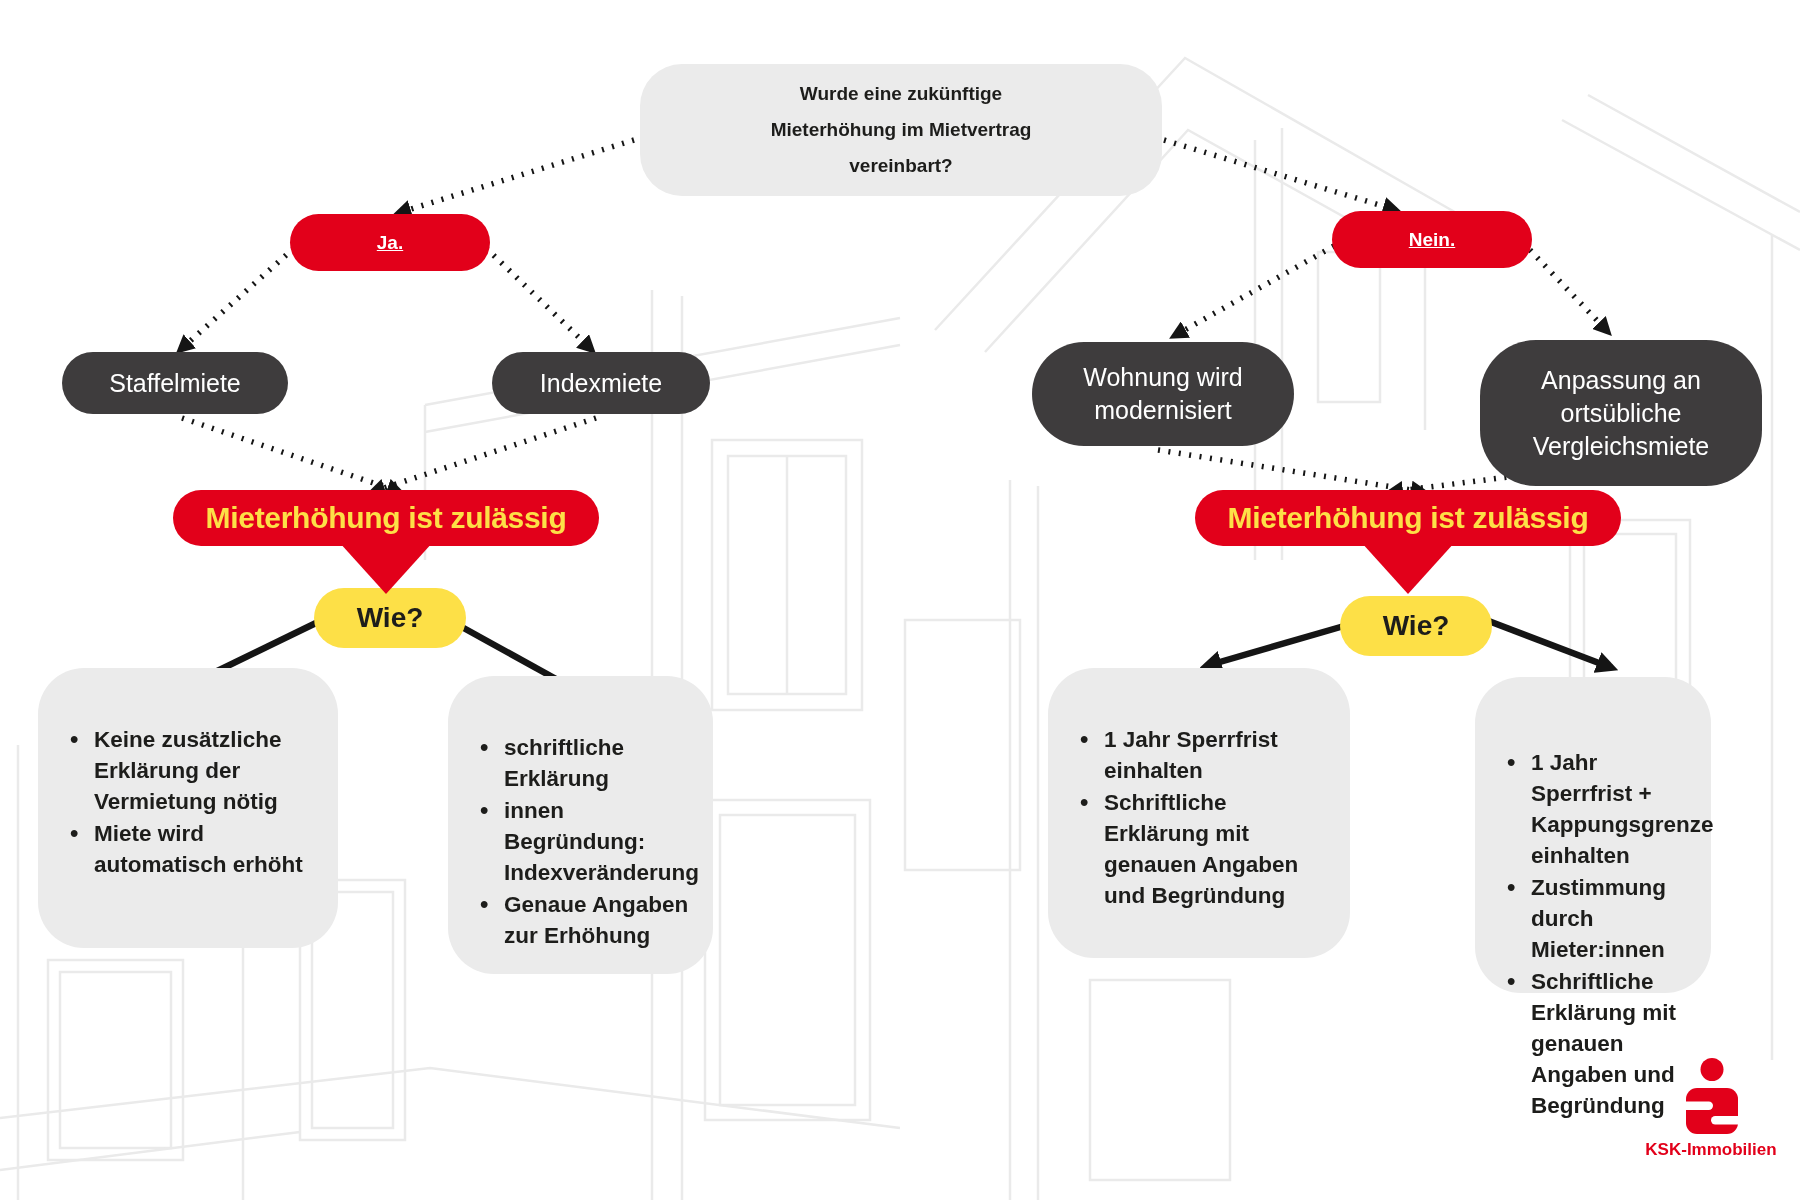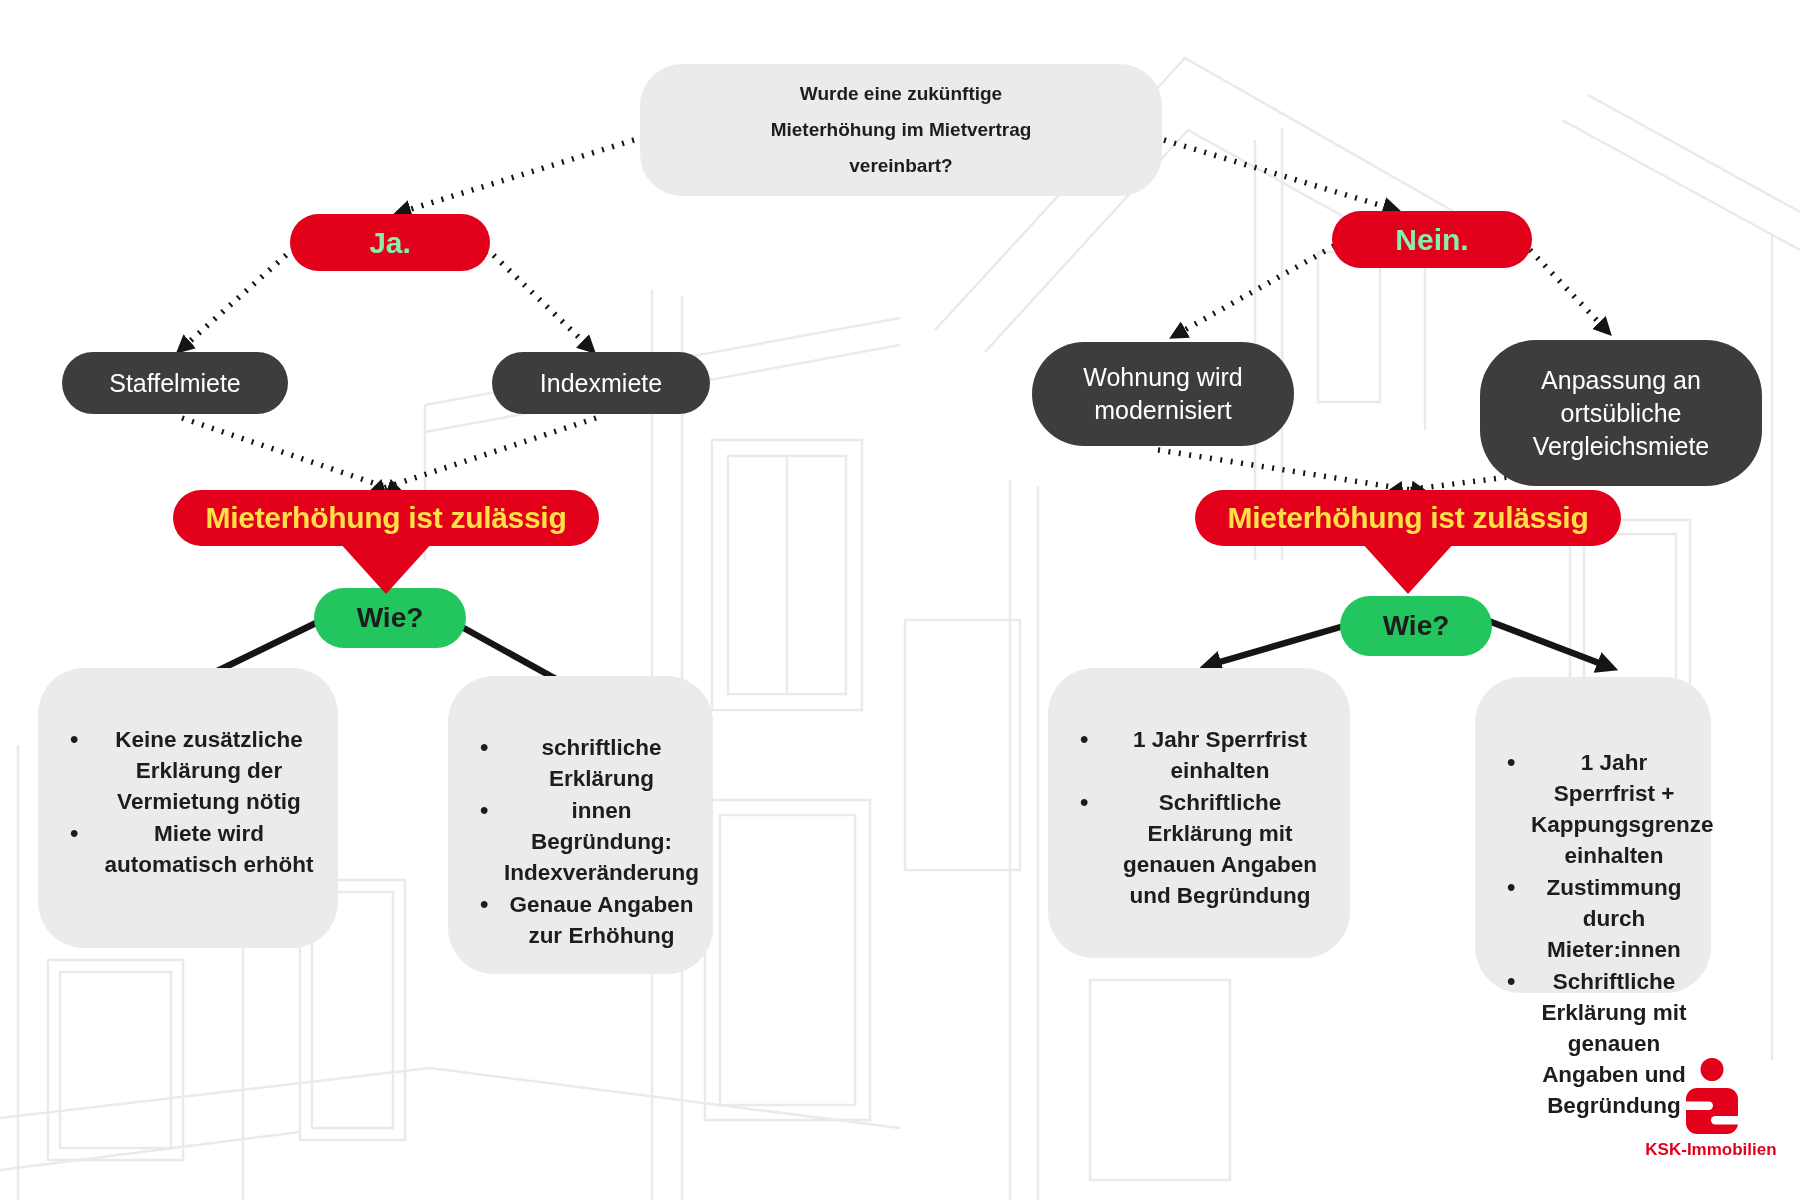--- a/index.html
+++ b/index.html
@@ -11,51 +11,51 @@
     font-family:"Liberation Sans","DejaVu Sans",sans-serif;color:var(--ink);
   }
   .canvas svg.layer{position:absolute;left:0;top:0;}
   .bg{z-index:0;}
   .arrows{z-index:1;}
   .node{position:absolute;box-sizing:border-box;display:flex;align-items:center;justify-content:center;text-align:center;z-index:2;}
   .q{
     left:640px;top:64px;width:522px;height:132px;background:var(--light);border-radius:42px;
     font-size:19px;line-height:36px;font-weight:700;white-space:pre-line;
   }
-  .pill{background:var(--red);color:#86efac;font-weight:700;font-size:30px;border-radius:29px;z-index:2;}
+  .pill{background:var(--red);color:#ffffff;font-weight:700;font-size:19px;border-radius:29px;z-index:2;text-decoration:underline;}
   .pill.ja{left:290px;top:214px;width:200px;height:57px;}
   .pill.nein{left:1332px;top:211px;width:200px;height:57px;}
   .opt{background:var(--dark);color:#fff;font-weight:400;line-height:33px;}
   .opt.staffel{left:62px;top:352px;width:226px;height:62px;border-radius:31px;font-size:25px;}
   .opt.index{left:492px;top:352px;width:218px;height:62px;border-radius:31px;font-size:25px;}
   .opt.wohnung{left:1032px;top:342px;width:262px;height:104px;border-radius:52px;font-size:25px;}
   .opt.anpassung{left:1480px;top:340px;width:282px;height:146px;border-radius:56px;font-size:25px;}
   .banner{
     position:absolute;z-index:3;background:var(--red);color:#fde047;border-radius:28px;
     width:426px;height:56px;display:flex;align-items:center;justify-content:center;
     font-size:30px;font-weight:700;letter-spacing:-0.3px;
   }
   .banner.left{left:173px;top:490px;}
   .banner.right{left:1195px;top:490px;}
   .banner::after{
     content:"";position:absolute;top:52px;left:calc(50% - 47px);
     border-left:47px solid transparent;border-right:47px solid transparent;border-top:52px solid var(--red);
   }
   .wie{
-    background:#22c55e;border-radius:30px;font-size:28px;font-weight:700;z-index:2;text-align:right;
+    background:#fde047;border-radius:30px;font-size:28px;font-weight:700;z-index:2;text-align:right;
   }
   .wie.left{left:314px;top:588px;width:152px;height:60px;}
   .wie.right{left:1340px;top:596px;width:152px;height:60px;}
   .abox{
     position:absolute;background:var(--light);border-radius:46px;box-sizing:border-box;z-index:2;
     padding:56px 14px 20px 32px;
   }
   .abox ul{margin:0;padding:0;list-style:none;text-align:left;}
   .abox li{
-    position:relative;margin:0 0 1px 24px;font-size:22.5px;line-height:31px;font-weight:700;color:var(--ink);text-align:center;
+    position:relative;margin:0 0 1px 24px;font-size:22.5px;line-height:31px;font-weight:700;color:var(--ink);
   }
   .abox li::before{content:"\2022";position:absolute;left:-24px;top:-1px;font-size:24px;}
   .abox.b1{left:38px;top:668px;width:300px;height:280px;}
   .abox.b2{left:448px;top:676px;width:265px;height:298px;}
   .abox.b3{left:1048px;top:668px;width:302px;height:290px;}
   .abox.b4{left:1475px;top:677px;width:236px;height:316px;padding-top:70px;}
   .logo{position:absolute;left:1686px;top:1058px;width:52px;height:78px;z-index:2;}
   .brand{
     position:absolute;left:1611px;top:1140px;width:200px;text-align:center;z-index:2;
     color:var(--red);font-size:17px;font-weight:700;

